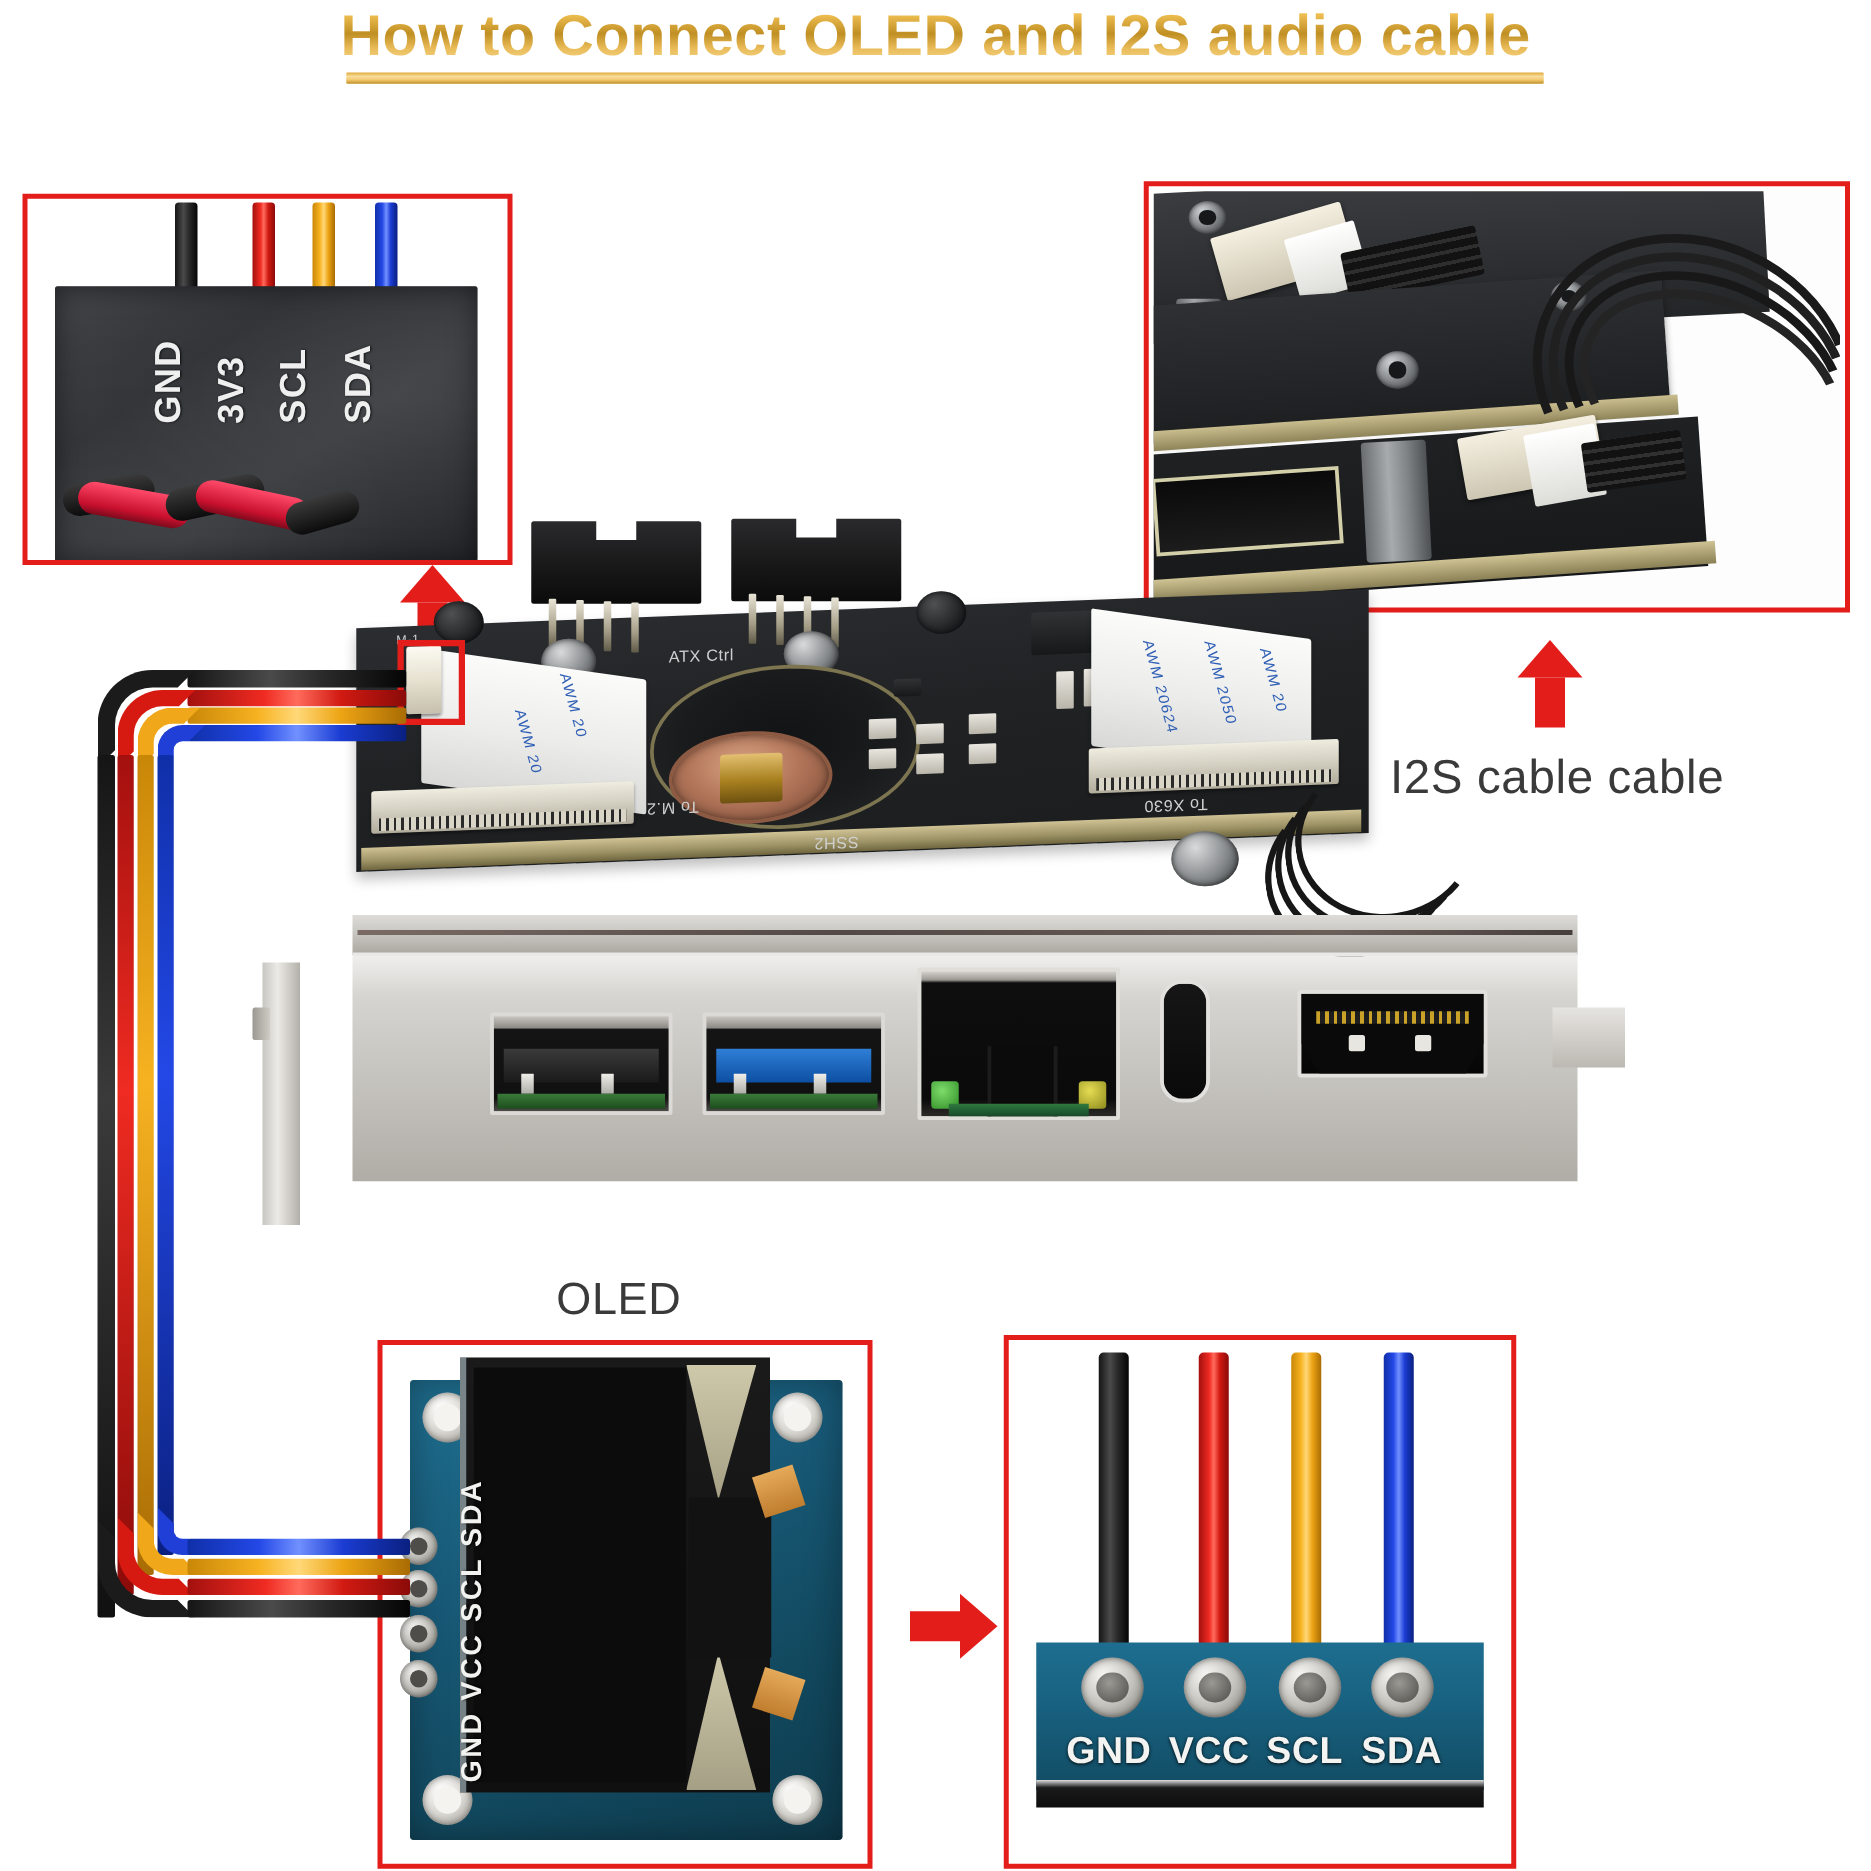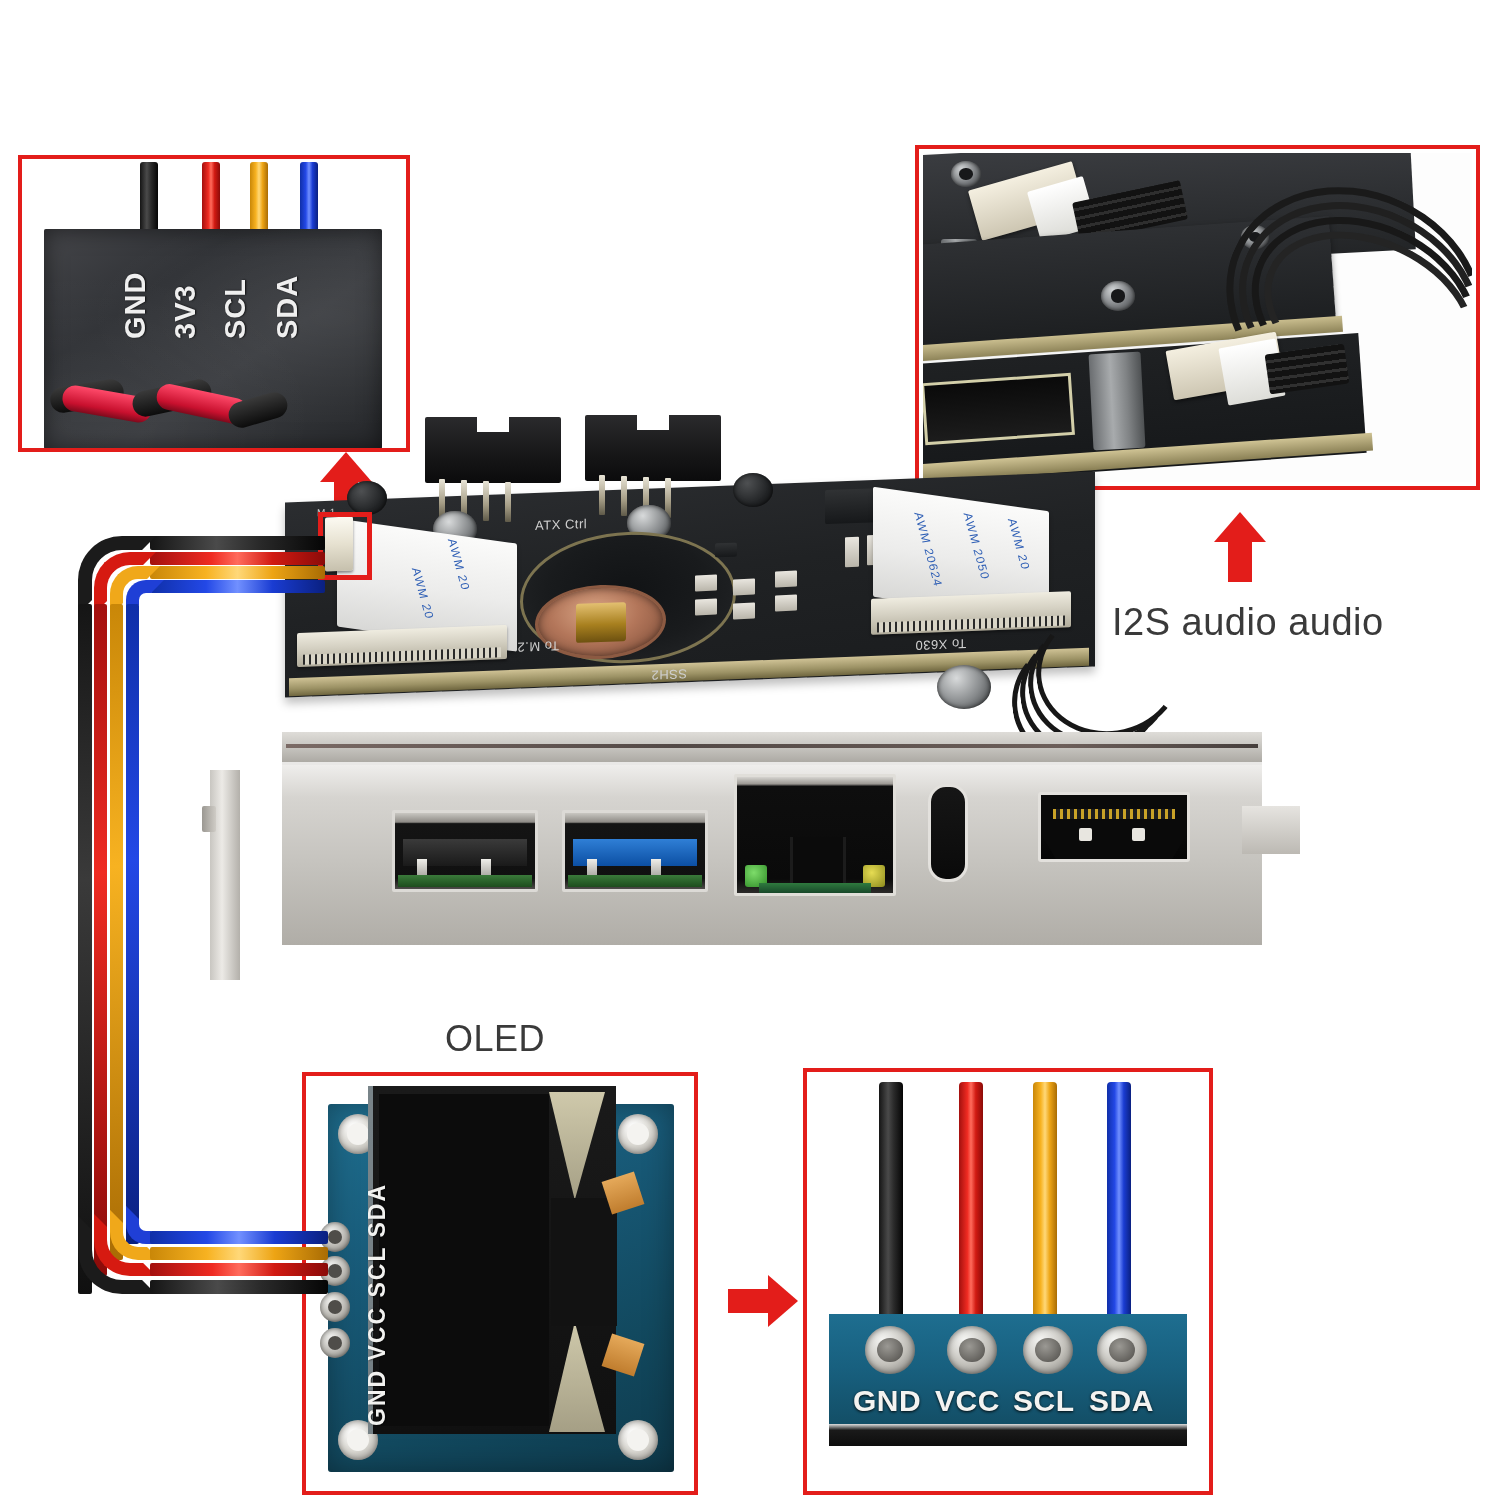--- a/index.html
+++ b/index.html
@@ -552,20 +552,24 @@
     font-family:"Liberation Sans", sans-serif;
     letter-spacing:.5px;
     white-space:nowrap;
   }
 </style>
 </head>
 <body>
 
 <div id="page">
 
+  <div class="title-wrap">
+    <span class="title-text">How to Connect OLED and I2S audio cable</span>
+    <div class="title-rule"></div>
+  </div>
 
   <div class="inset" id="inset-tl">
     <div class="inset-inner">
 
       <div class="tl-wire w-blk" style="left:118px;"></div>
       <div class="tl-wire w-red" style="left:180px;"></div>
       <div class="tl-wire w-org" style="left:228px;"></div>
       <div class="tl-wire w-blu" style="left:278px;"></div>
 
       <div id="tl-board"></div>
@@ -693,21 +697,21 @@
     <div class="mb-silk flip" style="left:366px; top:180px; transform:skewY(-2.2deg) rotate(180deg);">SSH2</div>
   </div>
 
   <div id="jst-highlight"></div>
 
   <div class="i2s-strand" style="left:1012px; top:636px; width:130px; height:120px; transform:rotate(-8deg);"></div>
   <div class="i2s-strand" style="left:1020px; top:626px; width:132px; height:120px; transform:rotate(-8deg);"></div>
   <div class="i2s-strand" style="left:1028px; top:616px; width:134px; height:120px; transform:rotate(-8deg);"></div>
   <div class="i2s-strand" style="left:1036px; top:606px; width:136px; height:120px; transform:rotate(-8deg);"></div>
 
-  <div class="i2s-label" style="left:1112px; top:601px;">I2S audio audio</div>
+  <div class="i2s-label" style="left:1112px; top:601px;">I2S cable cable</div>
 
   <div id="bracket">
     <div class="br-plate br-top"></div>
     <div class="br-darkline"></div>
     <div class="br-plate br-main"></div>
     <div class="br-left-tab"></div>
     <div class="br-left-tab2"></div>
     <div class="br-right-ear"></div>
 
     <div class="port port-usb" style="left:202px; top:92px; width:146px; height:82px;">

